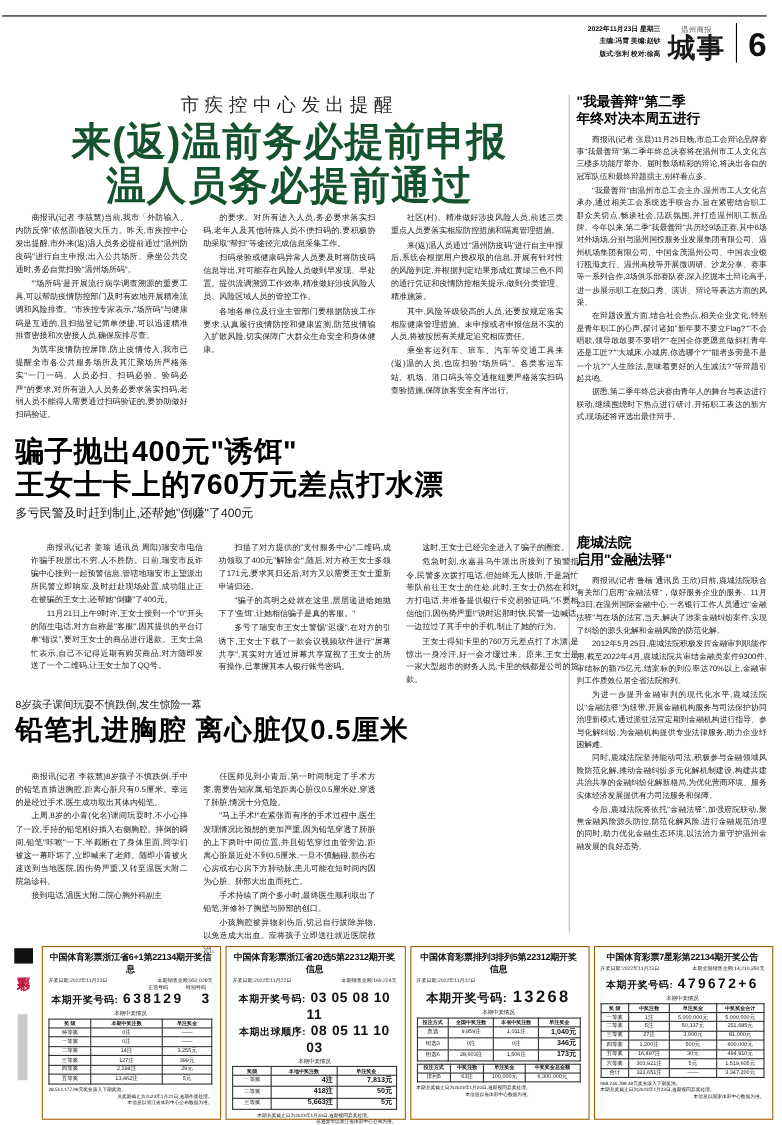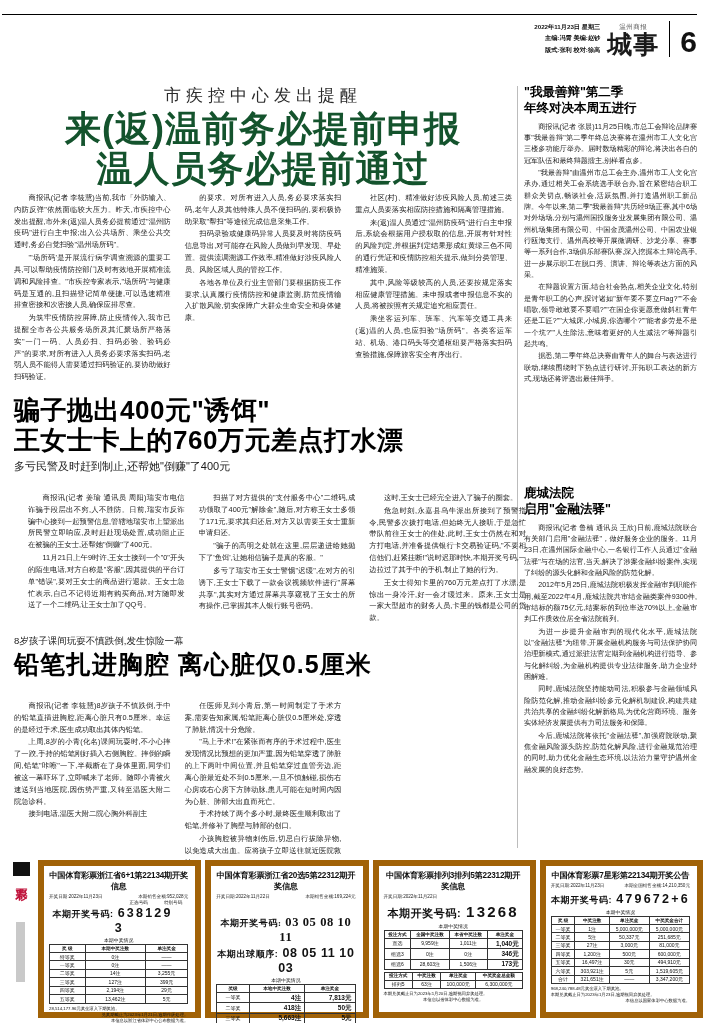--- a/index.html
+++ b/index.html
@@ -70,21 +70,21 @@
   .lot-strip{position:absolute;left:8px;top:860px;width:695px;height:158px;display:flex;gap:4px;}
   .lot-tag{width:26px;position:relative;flex:none;}
   .lot-tag .sq{width:17px;height:14px;background:#111;margin:2px auto 2px auto;}
   .lot-tag .vtxt{
     writing-mode:vertical-rl;text-orientation:upright;font-size:12px;font-weight:bold;
     color:#c0143c;margin:0 auto;display:block;text-align:center;letter-spacing:1px;
     font-family:"Liberation Sans","DejaVu Sans",sans-serif;
   }
   .lot-tag .bar{position:absolute;left:8px;top:62px;width:9px;height:60px;background:#c9c9c9;}
   .lot-box{
-    flex:1;border:6px solid #a16207;padding:4px 7px 3px 5px;box-sizing:border-box;
+    flex:1;border:1px solid #a16207;padding:4px 7px 3px 5px;box-sizing:border-box;
     font-family:"Liberation Sans","DejaVu Sans",sans-serif;color:#111;position:relative;
   }
   .lot-title{text-align:center;font-size:8.2px;font-weight:bold;letter-spacing:-.2px;}
   .lot-meta{display:flex;justify-content:space-between;font-size:4.6px;margin-top:2px;color:#222;}
   .lot-colhdr{display:flex;justify-content:flex-end;gap:16px;font-size:4.6px;margin-top:1px;padding-right:6px;}
   .lot-nums{font-size:12.5px;font-weight:bold;text-align:center;margin-top:1px;letter-spacing:.6px;}
   .lot-nums .lbl{font-size:9px;}
   .lot-nums .sp{letter-spacing:2.2px;}
   .lot-mid{text-align:center;font-size:4.9px;margin:2px 0 1px 0;}
   table.lt{width:100%;border-collapse:collapse;font-size:5px;}
@@ -158,21 +158,21 @@
         <p>商报讯(记者 姜瑜 通讯员 周阳)瑞安市电信诈骗手段层出不穷,人不胜防。日前,瑞安市反诈骗中心接到一起预警信息,管辖地瑞安市上望派出所民警立即响应,及时赶赴现场处置,成功阻止正在被骗的王女士,还帮她"倒赚"了400元。</p>
         <p>11月21日上午9时许,王女士接到一个"0"开头的陌生电话,对方自称是"客服",因其提供的平台订单"错误",要对王女士的商品进行退款。王女士急忙表示,自己不记得近期有购买商品,对方随即发送了一个二维码,让王女士加了QQ号。</p>
       </div>
       <div class="col body-txt">
         <p>扫描了对方提供的"支付服务中心"二维码,成功领取了400元"解除金",随后,对方称王女士多领了171元,要求其归还后,对方又以需要王女士重新申请归还。</p>
         <p>"骗子的高明之处就在这里,层层递进给她抛下了'鱼饵',让她相信骗子是真的客服。"</p>
         <p>多亏了瑞安市王女士警惕"迟缓",在对方的引诱下,王女士下载了一款会议视频软件进行"屏幕共享",其实对方通过屏幕共享窥视了王女士的所有操作,已掌握其本人银行账号密码。</p>
       </div>
       <div class="col body-txt">
         <p>这时,王女士已经完全进入了骗子的圈套。</p>
-        <p>危急时刻,永嘉县乌牛派出所接到了预警指令,民警多次拨打电话,但始终无人接听,于是急忙带队前往王女士的住处,此时,王女士仍然在和对方打电话,并准备提供银行卡交易验证码,"不要相信他们,赶紧挂断!"说时迟那时快,本期开奖号码,一边拉过了其手中的手机,制止了她的行为。</p>
+        <p>危急时刻,永嘉县乌牛派出所接到了预警指令,民警多次拨打电话,但始终无人接听,于是急忙带队前往王女士的住处,此时,王女士仍然在和对方打电话,并准备提供银行卡交易验证码,"不要相信他们,因伤势严重!"说时迟那时快,民警一边喊话,一边拉过了其手中的手机,制止了她的行为。</p>
         <p>王女士得知卡里的760万元差点打了水漂,是惊出一身冷汗,好一会才缓过来。原来,王女士是一家大型超市的财务人员,卡里的钱都是公司的货款。</p>
       </div>
     </div>
   </div>
 
   <div class="story" style="left:14px;top:635px;width:498px;">
     <div class="h3-kick">8岁孩子课间玩耍不慎跌倒,发生惊险一幕</div>
     <div class="h3">铅笔扎进胸腔 离心脏仅0.5厘米</div>
   </div>
 
@@ -286,21 +286,21 @@
         <div class="r">本信息以浙江省体彩中心公布数据为准。</div>
       </div>
     </div>
 
     <div class="lot-box">
       <div class="lot-title">中国体育彩票浙江省20选5第22312期开奖信息</div>
       <div class="lot-meta">
         <span>开奖日期:2022年11月22日</span>
         <span>本期销售金额:169,224元</span>
       </div>
-      <div class="lot-nums" style="margin-top:16px;font-family:Liberation Serif, serif;">
+      <div class="lot-nums" style="margin-top:6px;">
         <span class="lbl">本期开奖号码:</span>
         <span>03 05 08 10 11</span>
       </div>
       <div class="lot-nums">
         <span class="lbl">本期出球顺序:</span>
         <span>08 05 11 10 03</span>
       </div>
       <div class="lot-mid">本期中奖情况</div>
       <table class="lt">
         <tbody>

